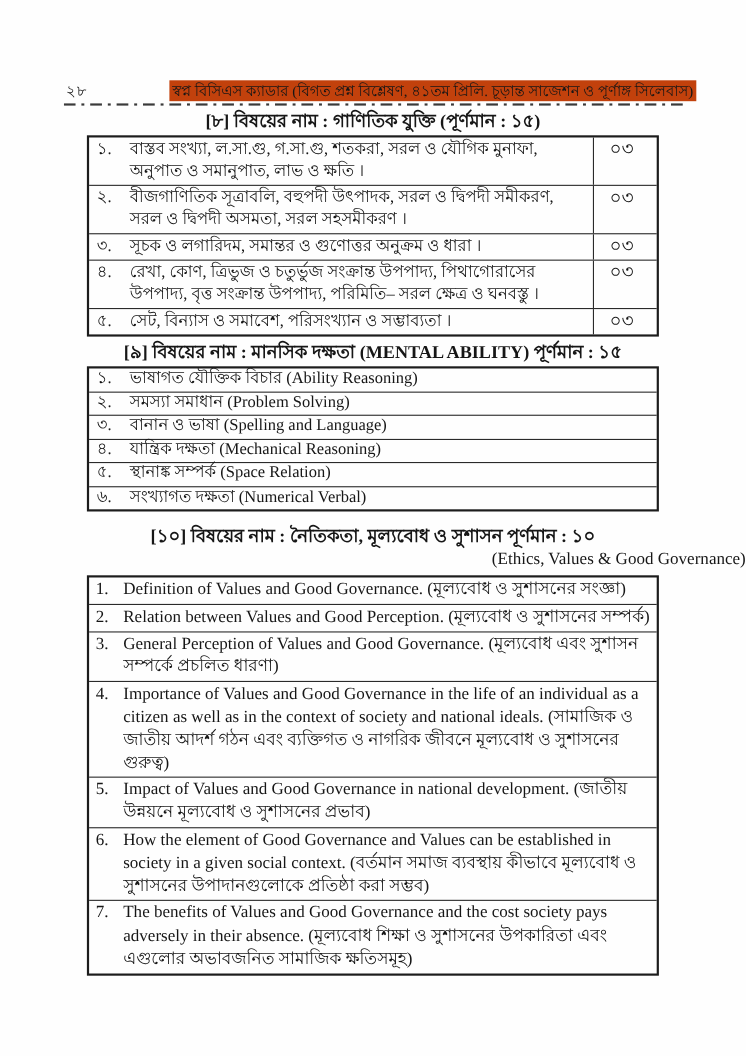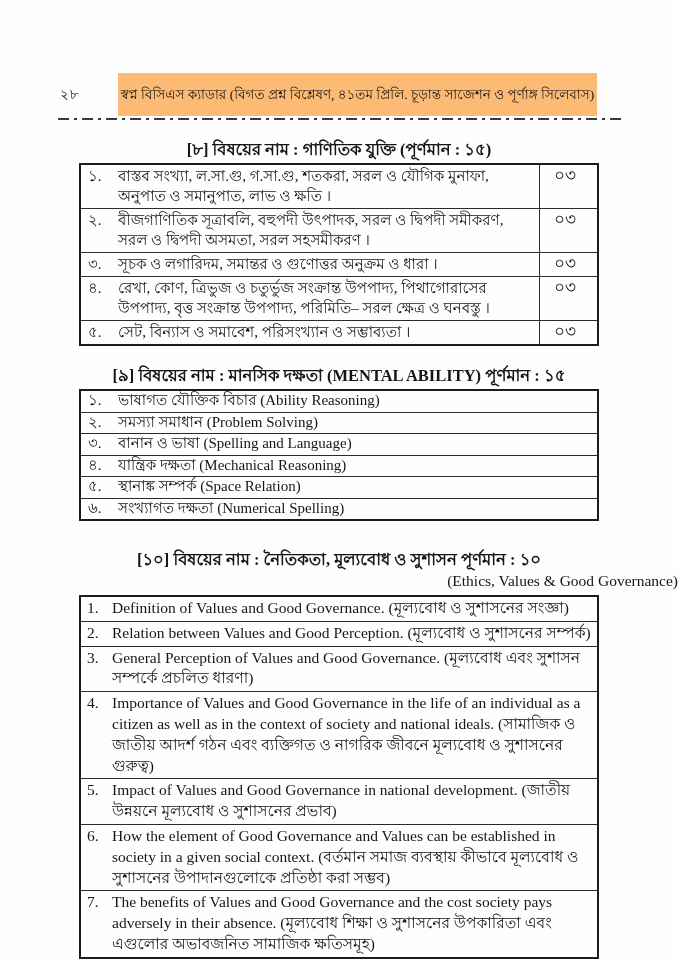--- a/index.html
+++ b/index.html
@@ -11,49 +11,50 @@
     overflow: hidden;
   }
   .page {
     width: 678px; height: 960px;
     background: #fefefe;
     padding-top: 73px;
     position: relative;
   }
   
   .running-header {
-    display: flex; align-items: center;
+    display: flex; align-items: flex-end;
     margin: 0 56px 0 60px;
     font-size: 13.5px;
     line-height: 19px;
     white-space: nowrap;
+    gap: 36px;
   }
   .page-num { font-weight: normal; letter-spacing: 1px; }
   .running-title {
     margin-left: 38px;
-    background: #fdba74;
-    padding: 12px 3px;
+    background: #c2410c;
+    padding: 0 3px;
   }
   .dashdot {
     height: 2px;
     margin: 2px 56px 0 58px;
     background-image: repeating-linear-gradient(90deg,
       #3a3a3a 0 11px, transparent 11px 16px,
       #3a3a3a 16px 19px, transparent 19px 24px);
     background-size: 24px 1.6px;
     background-repeat: repeat-x;
     background-position: 0 0;
   }
   
   .sec-heading {
     text-align: center;
     font-weight: bold;
     font-size: 16.5px;
     line-height: 22px;
-    margin-top: 19px;
+    margin-top: 3px;
   }
   .sec-subheading {
     text-align: right;
     font-size: 15.5px;
     line-height: 19px;
     font-weight: normal;
   }
   
   .syl-table {
     width: 520px;
@@ -172,21 +173,21 @@
     </div>
     <div class="syl-row">
       <div class="cell-content">
         <span class="row-no">৫.</span>
         <span class="row-text">স্থানাঙ্ক সম্পর্ক (Space Relation)</span>
       </div>
     </div>
     <div class="syl-row">
       <div class="cell-content">
         <span class="row-no">৬.</span>
-        <span class="row-text">সংখ্যাগত দক্ষতা (Numerical Spelling)</span>
+        <span class="row-text">সংখ্যাগত দক্ষতা (Numerical Verbal)</span>
       </div>
     </div>
   </div>
 
   <div class="gap-md"></div>
 
   <div class="sec-heading">[১০] বিষয়ের নাম : নৈতিকতা, মূল্যবোধ ও সুশাসন পূর্ণমান : ১০</div>
   <div class="sec-subheading">(Ethics, Values &amp; Good Governance)</div>
   <div class="gap-sm"></div>
   <div class="syl-table t-ethics">

